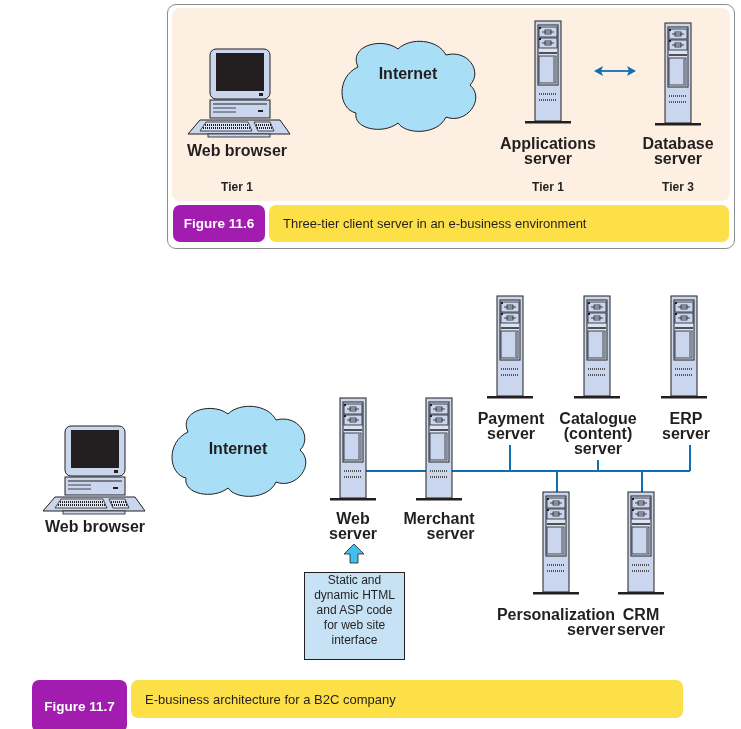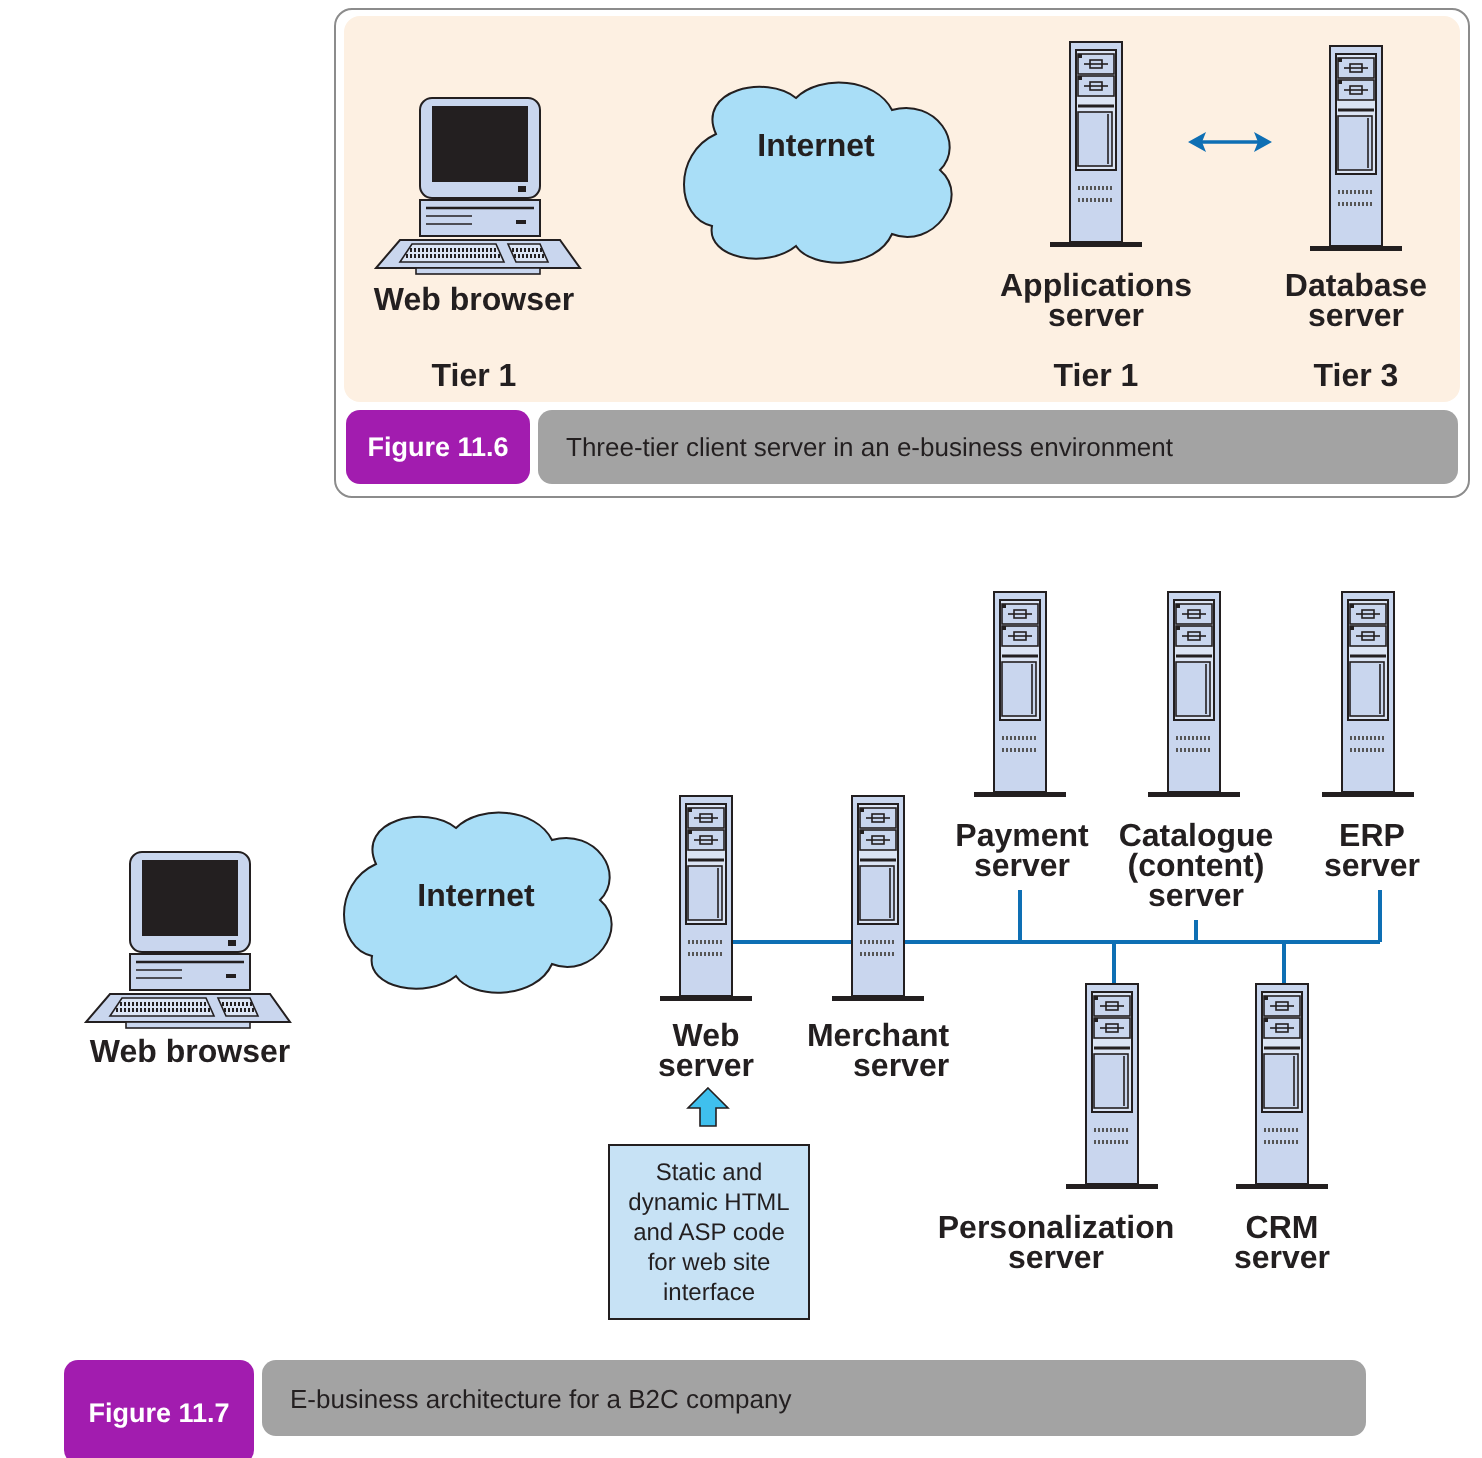--- a/index.html
+++ b/index.html
@@ -2,27 +2,27 @@
 <html><head>
 <meta charset="utf-8">
 <style>
   html, body { margin: 0; padding: 0; background: #ffffff; }
   body { width: 741px; height: 729px; position: relative; overflow: hidden;
          font-family: "Liberation Sans", sans-serif; color: #231f20; }
   .frame { position: absolute; border: 1.5px solid #8c8c8c; border-radius: 9px; background: #fff; box-sizing: border-box; }
   .content { position: absolute; background: #fdf0e2; border-radius: 8px; }
   .cap-label { position: absolute; background: #a21caf; color: #fff; border-radius: 7px;
                font-size: 13.5px; font-weight: bold; display: flex; align-items: center; justify-content: center; }
-  .cap-text { position: absolute; background: #a3a3a3; border-radius: 7px; font-size: 13px;
+  .cap-text { position: absolute; background: #fde047; border-radius: 7px; font-size: 13px;
               display: flex; align-items: center; padding-left: 14px; box-sizing: border-box; }
   .lbl { position: absolute; font-size: 16px; text-align: center; line-height: 15px; white-space: nowrap; transform: translateX(-50%); font-weight: bold; }
-  .tier { position: absolute; font-size: 16px; font-weight: bold; transform: translateX(-50%); white-space: nowrap; }
+  .tier { position: absolute; font-size: 12px; font-weight: bold; transform: translateX(-50%); white-space: nowrap; }
   svg.layer { position: absolute; left: 0; top: 0; overflow: visible; }
   .note { position: absolute; background: #c7e2f5; border: 1px solid #231f20; font-size: 12px; line-height: 15px;
-          text-align: center; box-sizing: border-box; display: flex; align-items: center; justify-content: center; }
+          text-align: center; box-sizing: border-box; display: flex; justify-content: center; }
 </style>
 </head>
 <body>
 
 <div class="frame" style="left:167px; top:4px; width:568px; height:245px;"></div>
 <div class="content" style="left:172px; top:8px; width:558px; height:193px;"></div>
 
 <svg class="layer" width="741" height="729">
   <defs>
 
@@ -140,21 +140,21 @@
 </div>
 <div class="lbl" style="left:598px; top:411px;">
   <div>Catalogue</div>
   <div>(content)</div>
   <div>server</div>
 </div>
 <div class="lbl" style="left:686px; top:411px;">
   <div>ERP</div>
   <div>server</div>
 </div>
-<div class="lbl" style="left:528px; top:607px;">
+<div class="lbl" style="left:556px; top:607px;text-align:right;">
   <div>Personalization</div>
   <div>server</div>
 </div>
 <div class="lbl" style="left:641px; top:607px;">
   <div>CRM</div>
   <div>server</div>
 </div>
 
 <div class="note" style="left:304px; top:572px; width:101px; height:88px;">
   <div>

